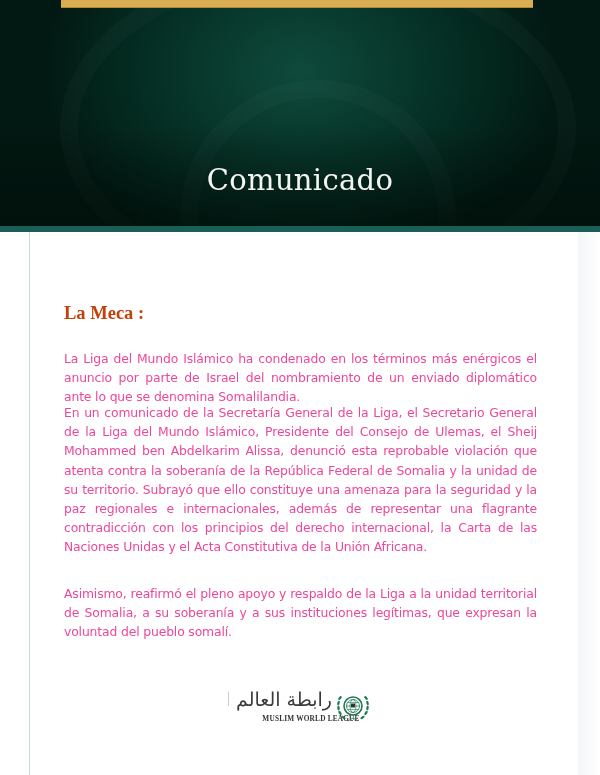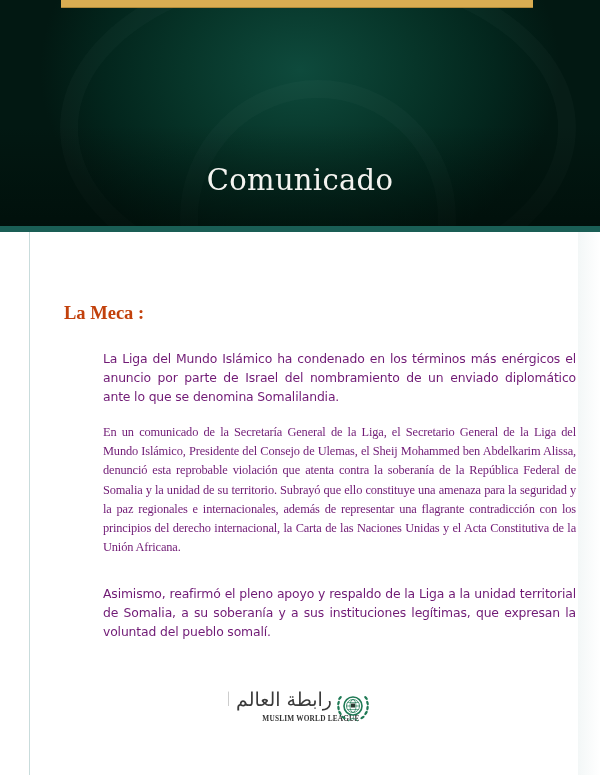--- a/index.html
+++ b/index.html
@@ -10,23 +10,23 @@
     background: linear-gradient(180deg, rgba(0,0,0,0) 0%, rgba(0,0,0,0) 55%, rgba(0,10,6,0.55) 100%); }
   .wreath { position:absolute; border-radius:50%; border:18px solid rgba(255,255,255,0.025); }
   .gold-bar { position:absolute; left:61px; top:0; width:472px; height:7px; background:#d9ad52; border-bottom:1px solid #b08a3a; }
   .title { position:absolute; left:0; top:163px; width:600px; text-align:center; color:#f4f4f0;
     font-family:"DejaVu Serif", serif; font-size:29px; letter-spacing:0.3px; }
   .teal-strip { position:absolute; left:0; top:226px; width:600px; height:6px; background:#1a5e55; }
   .panel { position:absolute; left:29px; top:232px; width:548px; height:543px; background:#fff;
     border-left:1px solid #c9dcdc; border-right:1px solid #c9dcdc; }
   .right-shadow { position:absolute; left:578px; top:232px; width:22px; height:543px; background:linear-gradient(90deg,#f3f7f7,#ffffff); }
   .location { position:absolute; left:64px; top:303px; font-family:"Liberation Serif", serif; font-weight:bold; font-size:18.5px; color:#c2410c; }
-  .body-text { position:absolute; left:64px; width:473px; font-family:"DejaVu Sans", sans-serif; font-size:12.4px; line-height:19.2px; color:#701a75; text-align:justify; letter-spacing:-0.15px;margin-left:39px; }
+  .body-text { position:absolute; left:64px; width:473px; font-family:"DejaVu Sans", sans-serif; font-size:12.4px; line-height:19.2px; color:#ec4899; text-align:justify; letter-spacing:-0.15px; }
   .p1 { top:349px; }
-  .p2 { top:423px;font-family:Liberation Serif, serif; }
+  .p2 { top:403px; }
   .p3 { top:584px; }
   .logo { position:absolute; left:228px; top:685px; width:146px; height:46px; }
   .logo-arabic { position:absolute; left:0; top:0; width:104px; height:28px; font-size:19px; color:#3a3a3a; text-align:center; font-family:"DejaVu Serif", serif; direction:rtl; line-height:28px; white-space:nowrap; overflow:hidden; }
   .logo-en { position:absolute; left:8px; top:29px; width:104px; font-family:"Liberation Serif", serif; font-weight:bold; font-size:7.3px; color:#333; letter-spacing:0.2px; text-align:center; white-space:nowrap;margin-left:23px; }
   .emblem { position:absolute; left:106px; top:3px; width:38px; height:38px; }
 </style>
 </head>
 <body>
 
 <div class="header">

